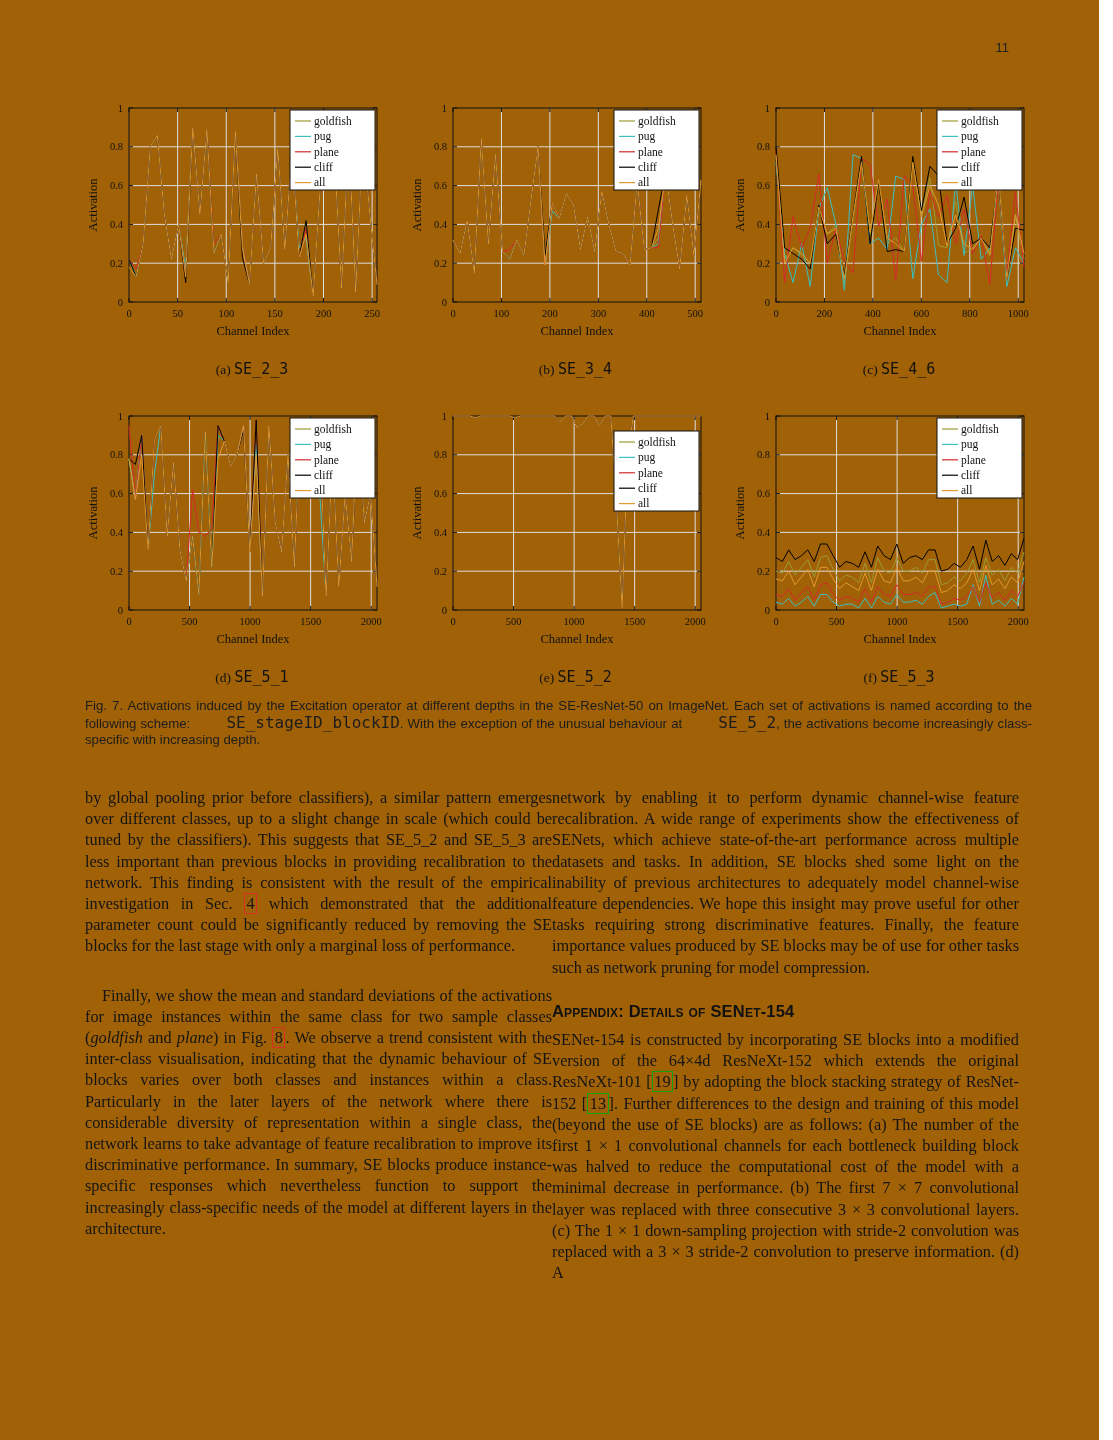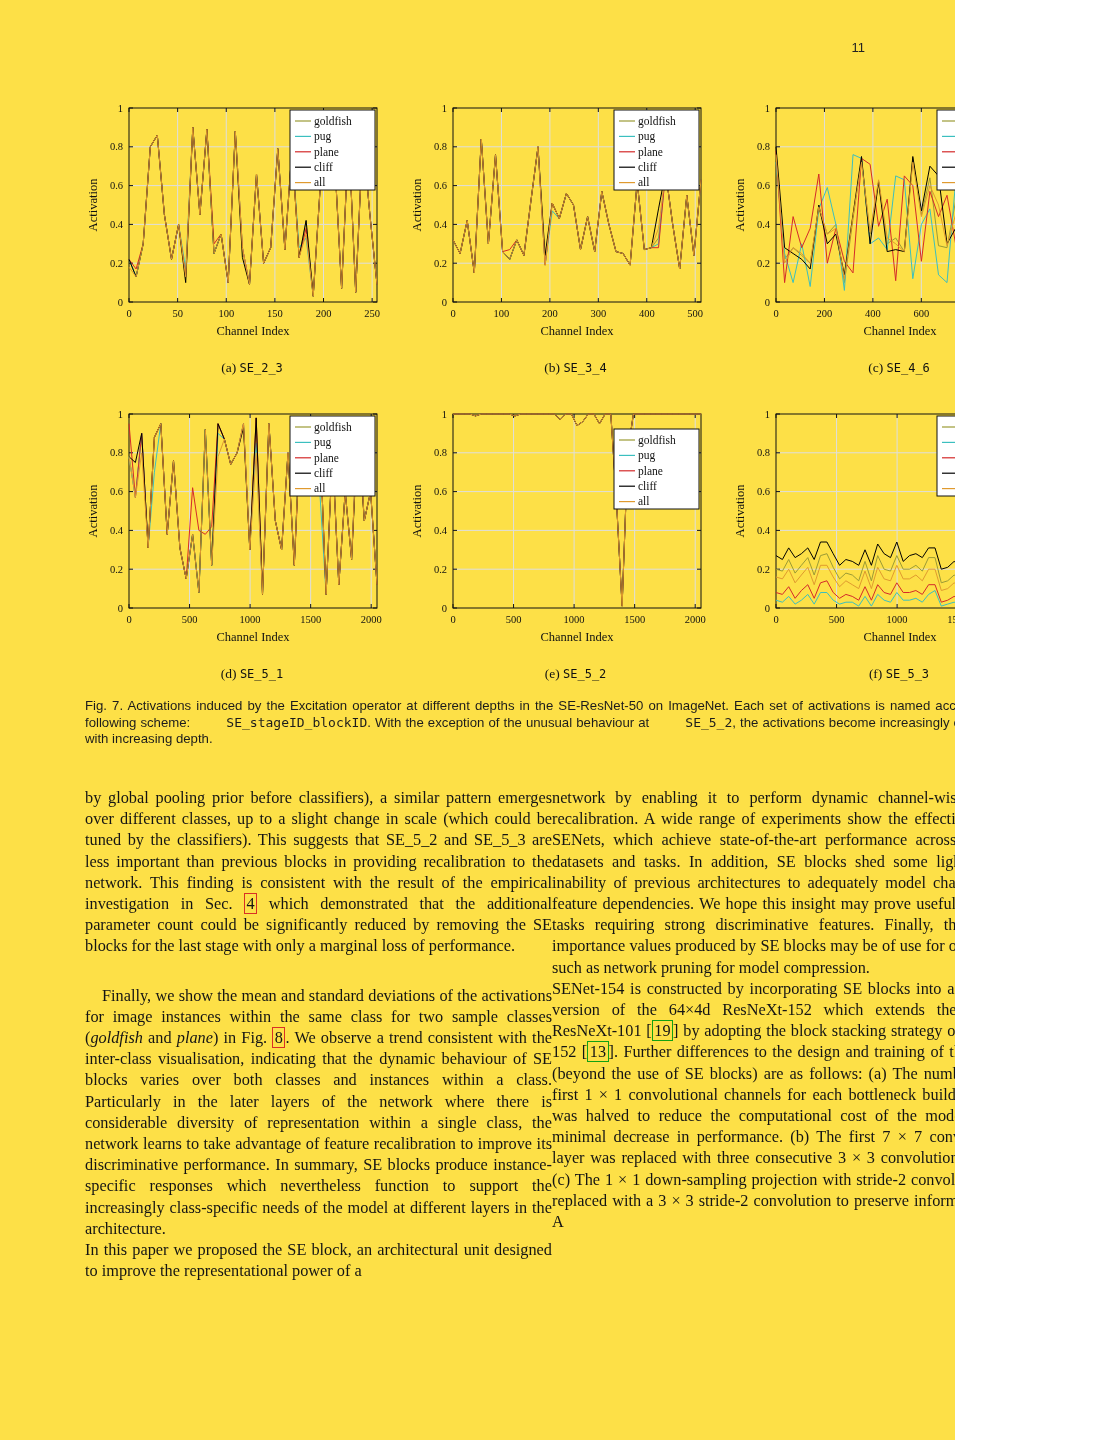--- a/index.html
+++ b/index.html
@@ -1,42 +1,42 @@
 <!DOCTYPE html>
 <html><head>
 <meta charset="utf-8">
 <style>
   * { margin:0; padding:0; box-sizing:border-box; }
   body { background:#ffffff; }
   .page {
-    position:relative; width:955px; height:1440px; background:#fde047;
+    position:relative; width:1099px; height:1440px; background:#a16207;
     font-family:"Liberation Serif","DejaVu Serif",serif; color:#161616;
     overflow:hidden;
   }
   .page-number {
     position:absolute; top:40px; right:90px;
     font-family:"Liberation Sans",sans-serif; font-size:13px; color:#222;
   }
   
   .figure-area { position:absolute; left:85px; top:100px; width:947px; }
   .chart-row { display:flex; justify-content:space-between; }
   .chart-row2 { margin-top:30px; }
   .chart-cell { width:300px; }
   .chart-caption {
     margin-top:16px; width:300px; padding-left:34px; text-align:center;
     font-size:13.5px; color:#111;
   }
-  .chart-caption .mono { font-family:"DejaVu Sans Mono",monospace; font-size:12px; }
+  .chart-caption .mono { font-family:"DejaVu Sans Mono",monospace; font-size:15px; }
   
   .fig-caption {
     position:absolute; left:85px; top:698px; width:947px;
     font-family:"Liberation Sans",sans-serif; font-size:13.2px; line-height:16.6px;
     text-align:justify; color:#1c1c1c;
   }
-  .fig-caption .mono { font-family:"DejaVu Sans Mono",monospace; font-size:13px;margin-left:32px; }
+  .fig-caption .mono { font-family:"DejaVu Sans Mono",monospace; font-size:16px;margin-left:32px; }
   
   .col {
     position:absolute; top:787px; width:467px;
     font-size:16.3px; line-height:21.2px; text-align:justify; color:#141414;
   }
   .col-left  { left:85px; }
   .col-right { left:552px; }
   .col p { margin:0; }
   .col p.indent { text-indent:17px;margin-top:28px; }
   .it { font-style:italic; }
@@ -460,19 +460,19 @@
             </g>
           </svg><div class="chart-caption"><span>(f) </span><span class="mono">SE_5_3</span></div></div>
     </div>
   </div>
 
   <div class="fig-caption"><span>Fig. 7. Activations induced by the Excitation operator at different depths in the SE-ResNet-50 on ImageNet. Each set of activations is named according to the following scheme: </span><span class="mono">SE_stageID_blockID</span><span>. With the exception of the unusual behaviour at </span><span class="mono">SE_5_2</span><span>, the activations become increasingly class-specific with increasing depth.</span></div>
 
   <div class="col col-left">
       <p><span>by global pooling prior before classifiers), a similar pattern emerges over different classes, up to a slight change in scale (which could be tuned by the classifiers). This suggests that SE_5_2 and SE_5_3 are less important than previous blocks in providing recalibration to the network. This finding is consistent with the result of the empirical investigation in Sec. </span><span class="refbox red">4</span><span> which demonstrated that the additional parameter count could be significantly reduced by removing the SE blocks for the last stage with only a marginal loss of performance.</span></p>
       <p class="indent"><span>Finally, we show the mean and standard deviations of the activations for image instances within the same class for two sample classes (</span><span class="it">goldfish</span><span> and </span><span class="it">plane</span><span>) in Fig. </span><span class="refbox red">8</span><span>. We observe a trend consistent with the inter-class visualisation, indicating that the dynamic behaviour of SE blocks varies over both classes and instances within a class. Particularly in the later layers of the network where there is considerable diversity of representation within a single class, the network learns to take advantage of feature recalibration to improve its discriminative performance. In summary, SE blocks produce instance-specific responses which nevertheless function to support the increasingly class-specific needs of the model at different layers in the architecture.</span></p>
-      <p><span>In this paper we proposed the SE block, an architectural unit designed to improve the representational power of a</span></p>
     </div>
   <div class="col col-right">
       <p><span>network by enabling it to perform dynamic channel-wise feature recalibration. A wide range of experiments show the effectiveness of SENets, which achieve state-of-the-art performance across multiple datasets and tasks. In addition, SE blocks shed some light on the inability of previous architectures to adequately model channel-wise feature dependencies. We hope this insight may prove useful for other tasks requiring strong discriminative features. Finally, the feature importance values produced by SE blocks may be of use for other tasks such as network pruning for model compression.</span></p>
+      <h2 class="sec appendix"><span>Appendix: Details of SENet-154</span></h2>
       <p><span>SENet-154 is constructed by incorporating SE blocks into a modified version of the 64×4d ResNeXt-152 which extends the original ResNeXt-101 [</span><span class="refbox green">19</span><span>] by adopting the block stacking strategy of ResNet-152 [</span><span class="refbox green">13</span><span>]. Further differences to the design and training of this model (beyond the use of SE blocks) are as follows: (a) The number of the first 1 × 1 convolutional channels for each bottleneck building block was halved to reduce the computational cost of the model with a minimal decrease in performance. (b) The first 7 × 7 convolutional layer was replaced with three consecutive 3 × 3 convolutional layers. (c) The 1 × 1 down-sampling projection with stride-2 convolution was replaced with a 3 × 3 stride-2 convolution to preserve information. (d) A</span></p>
     </div>
 </div>
 
 </body></html>

